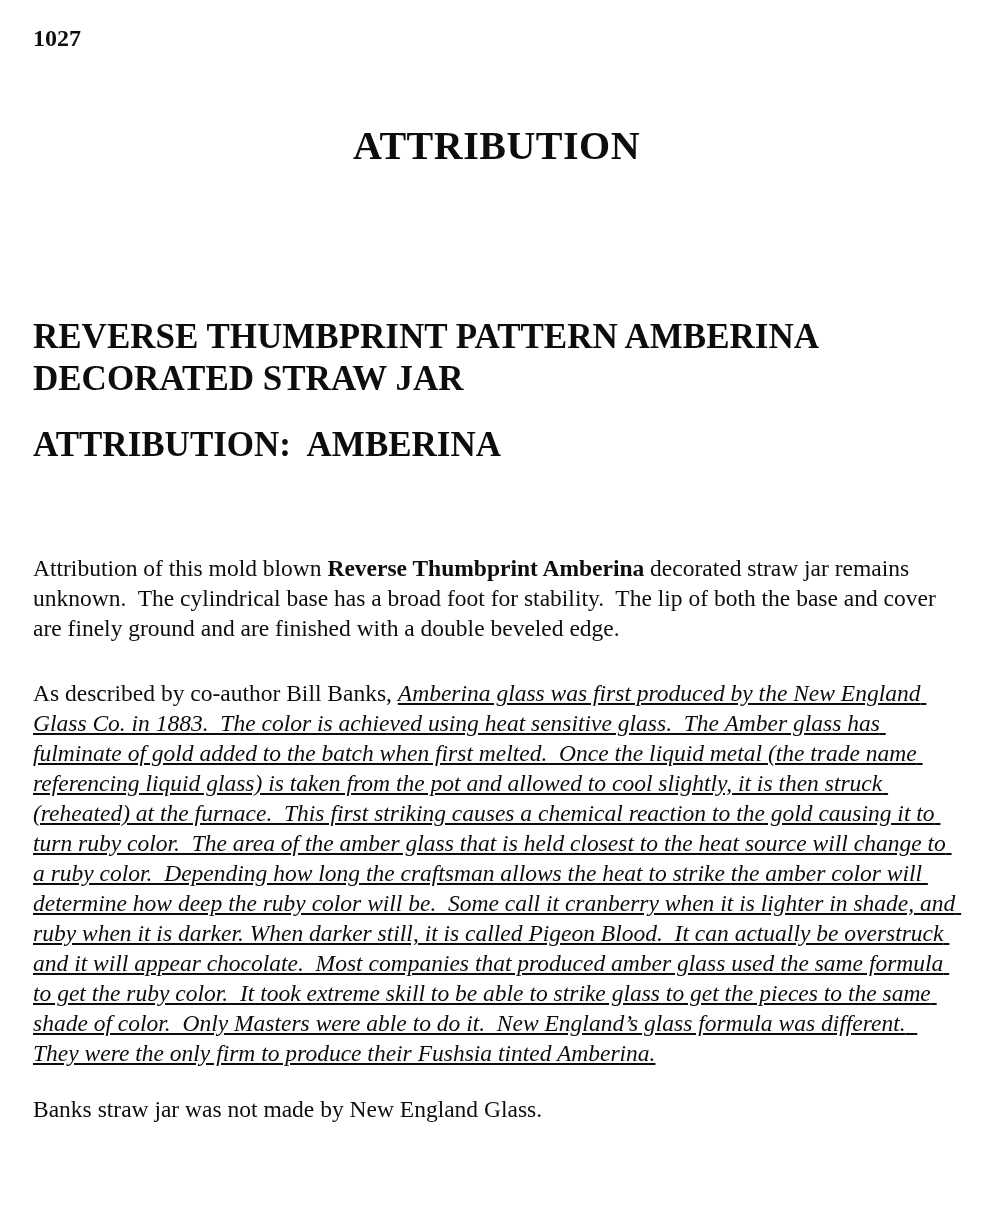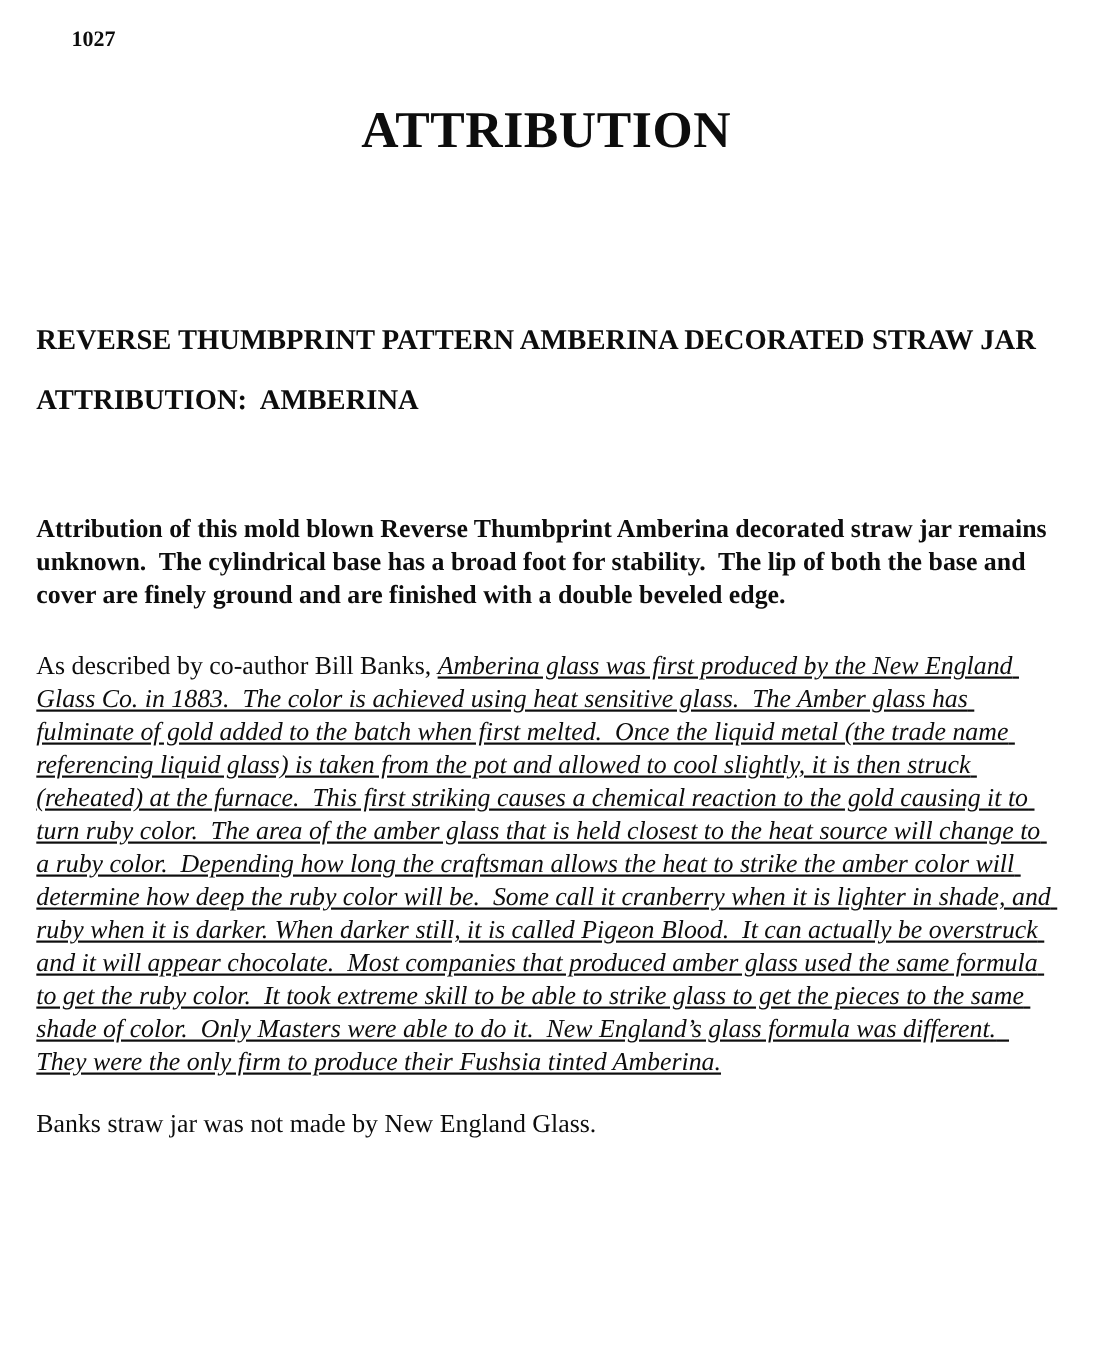--- a/index.html
+++ b/index.html
@@ -12,46 +12,45 @@
     font-family: "Liberation Serif", serif;
     overflow: hidden;
   }
   .page {
     width: 100%;
     height: 100%;
     padding: 24px 40px 0 33px;
   }
   .page-number {
     font-weight: bold;
-    font-size: 20px;
+    font-size: 24px;
     line-height: 1.2;
-    margin-left: 32px;
   }
   .title {
-    margin-top: 44px;
+    margin-top: 70px;
     text-align: center;
     font-weight: bold;
-    font-size: 47px;
+    font-size: 40px;
     line-height: 1.15;
     letter-spacing: 0.5px;
   }
   .headings { margin-top: 147px; }
   .heading {
     font-weight: bold;
-    font-size: 26px;
+    font-size: 35px;
     line-height: 1.2;
     white-space: pre-wrap;
   }
   .heading + .heading { margin-top: 24px; }
   .body-para {
     font-size: 23.5px;
     line-height: 30px;
     white-space: pre-wrap;
   }
-  .para-description { margin-top: 87px; font-weight: bold; }
+  .para-description { margin-top: 87px; }
   .para-quote { margin-top: 35px; }
   .para-quote em { font-style: italic; text-decoration: underline; }
   .closing { margin-top: 26px; }
 </style>
 </head>
 <body>
 
 <div class="page">
   <div class="page-number">1027</div>
 

